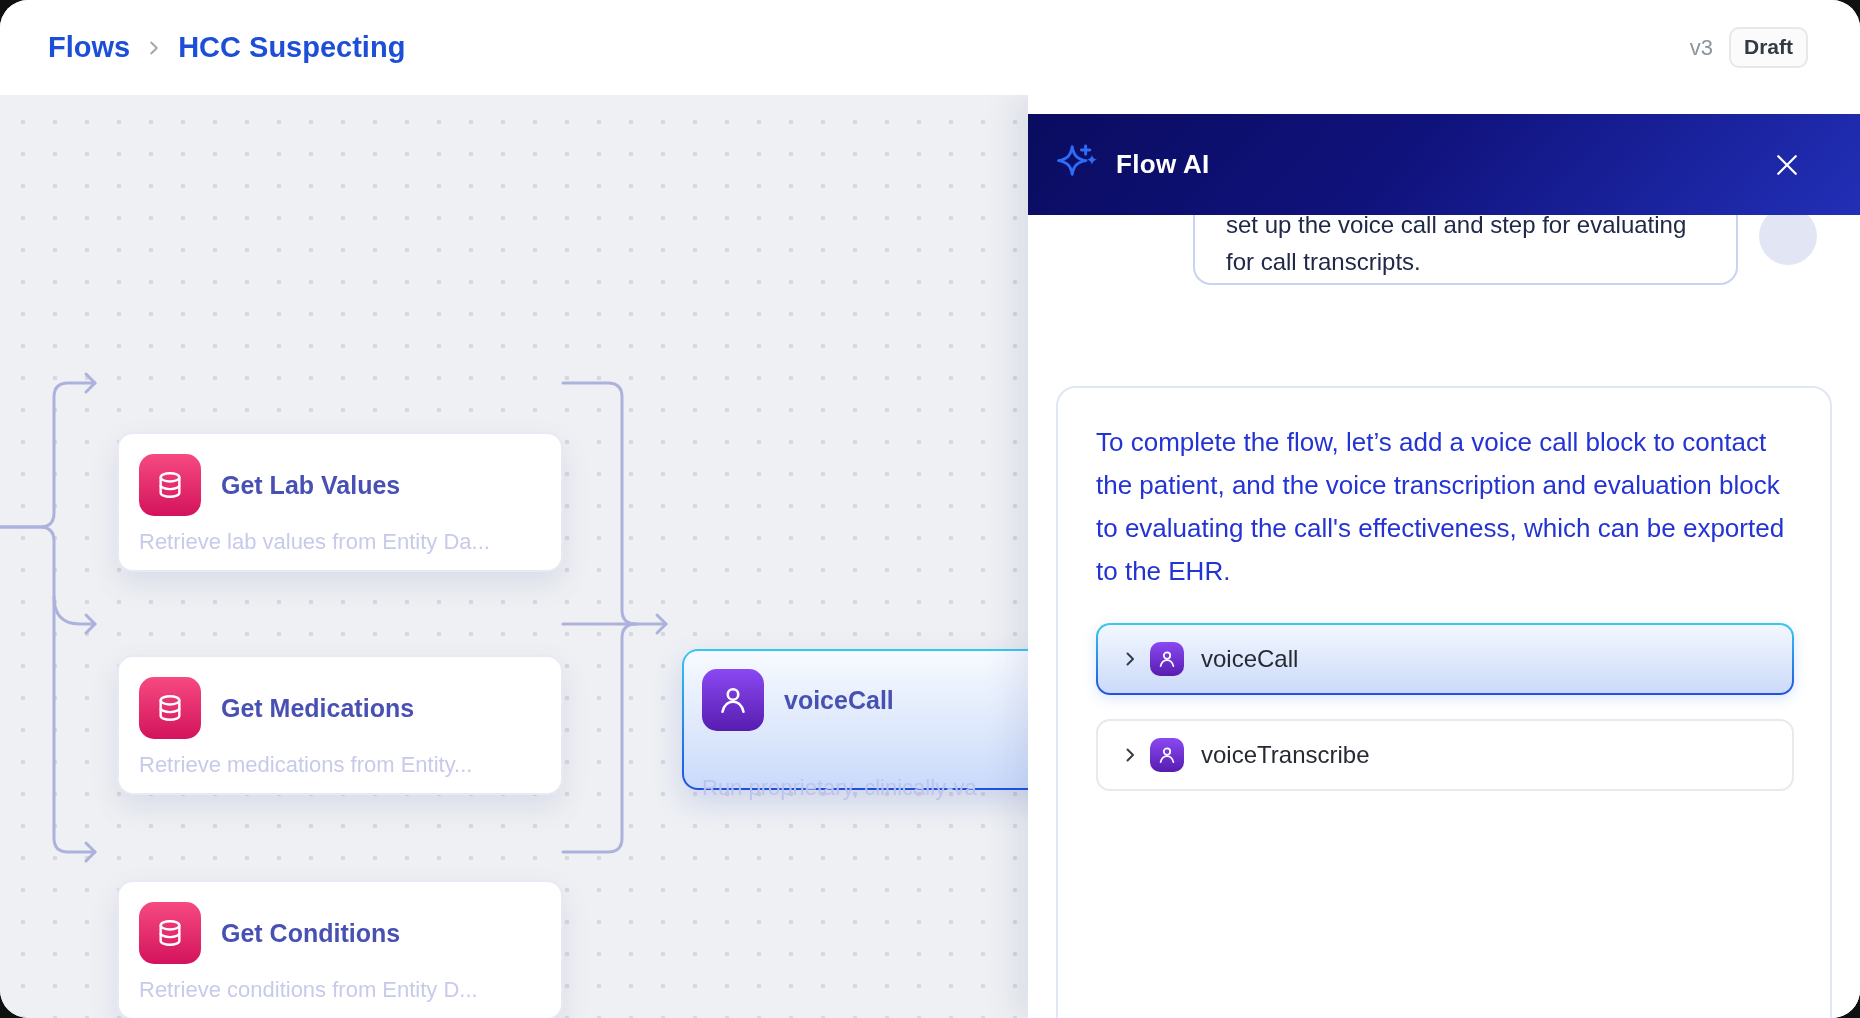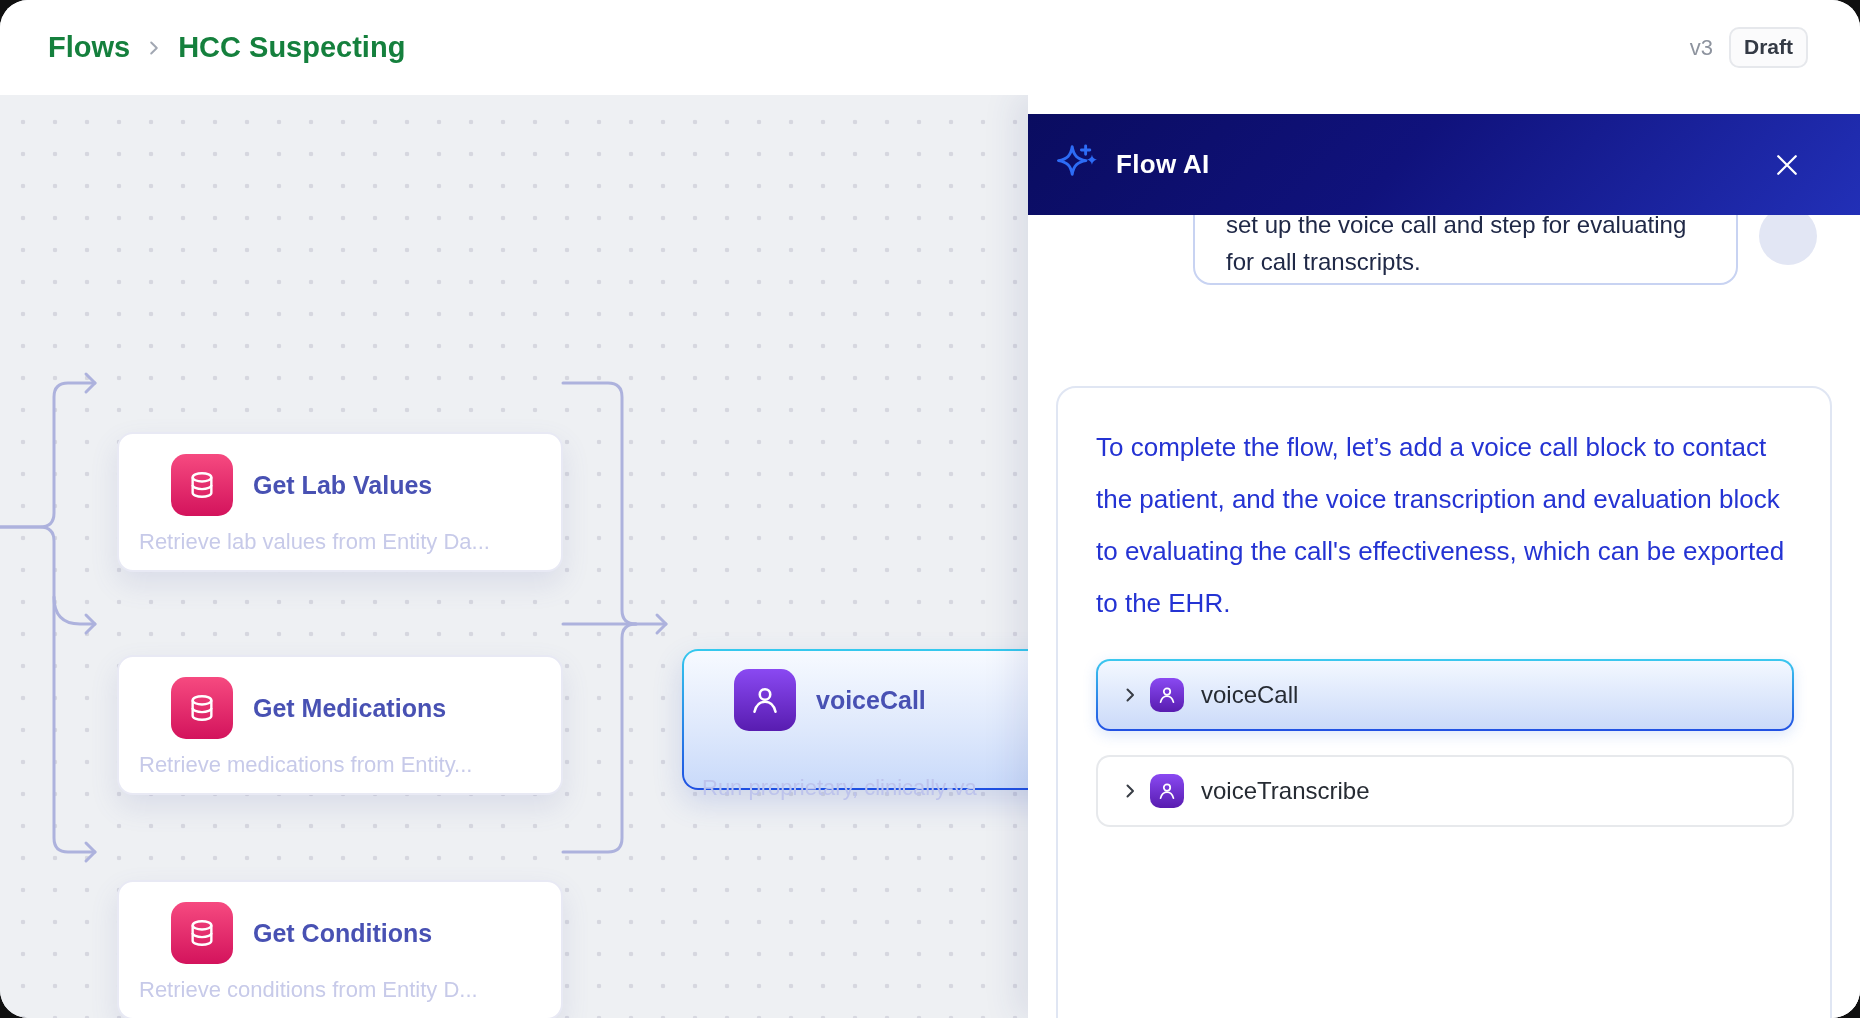--- a/index.html
+++ b/index.html
@@ -1,51 +1,51 @@
 <!DOCTYPE html>
 <html><head>
 <meta charset="utf-8">
 <style>
   html,body{margin:0;padding:0;background:#101010;}
   body{font-family:"Liberation Sans", sans-serif;}
   .app{position:relative;width:1860px;height:1018px;background:#eef0f4;border-radius:28px;overflow:hidden;}
 
   
   .topbar{position:absolute;left:0;top:0;width:100%;height:95px;background:#ffffff;display:flex;align-items:center;justify-content:space-between;box-sizing:border-box;padding:0 52px 0 48px;z-index:12;}
-  .breadcrumb{display:flex;align-items:center;gap:14px;font-size:29px;font-weight:700;color:#15803d;}
+  .breadcrumb{display:flex;align-items:center;gap:14px;font-size:29px;font-weight:700;color:#1d4ed8;}
   .crumb{cursor:pointer;}
   .topbar-right{display:flex;align-items:center;gap:16px;}
   .version{font-size:22px;color:#8d939e;text-align:center;}
   .badge{font-size:21px;font-weight:700;color:#343a45;background:#fbfbfc;border:2px solid #e6e8ec;border-radius:10px;padding:6px 13px 7px;}
 
   
   .canvas{position:absolute;left:0;top:95px;width:1860px;height:923px;background-color:#eef0f3;background-image:radial-gradient(circle,#d6d7df 2px,transparent 2.6px);background-size:32px 32px;background-position:7px 11px;z-index:0;}
   .edges{position:absolute;left:0;top:0;}
   .node{position:absolute;width:446px;height:140px;background:#fff;border:2px solid #e8e9f4;border-radius:16px;box-shadow:0 12px 28px rgba(96,105,170,0.14);box-sizing:border-box;padding:20px 0 0 20px;cursor:pointer;}
-  .node-row{display:flex;align-items:center;gap:20px;margin-left:32px;}
+  .node-row{display:flex;align-items:center;gap:20px;}
   .node-icon{width:62px;height:62px;border-radius:15px;display:flex;align-items:center;justify-content:center;flex:0 0 auto;}
   .icon-pink{background:linear-gradient(180deg,#f64a80 0%,#d3135c 100%);}
   .icon-purple{background:linear-gradient(180deg,#8a49f2 0%,#581cb0 100%);}
   .icon-blue{background:linear-gradient(180deg,#1a5ede 0%,#0c3fae 100%);}
   .icon-teal{background:linear-gradient(180deg,#36adbc 0%,#127080 100%);}
   .node-title{font-size:25px;font-weight:700;color:#4851b3;white-space:nowrap;}
   .node-sub{margin-top:13px;font-size:22px;color:#c7cae9;white-space:nowrap;}
   .node-vc{position:absolute;left:682px;top:554px;width:420px;height:141px;border-radius:16px;padding:2px;background:linear-gradient(180deg,#35c9ee 0%,#1e4fe2 100%);box-sizing:border-box;box-shadow:0 12px 30px rgba(70,100,200,0.20);cursor:pointer;}
   .node-vc-inner{width:100%;height:100%;border-radius:14px;background:linear-gradient(180deg,#f7faff 0%,#dfe9fc 55%,#c9dafa 100%);box-sizing:border-box;padding:18px 0 0 18px;}
   .node-vc .node-sub{color:#bdc3ec;margin-top:44px;}
 
   
   .panel{position:absolute;left:1028px;top:95px;width:832px;height:923px;background:#ffffff;box-shadow:-12px 0 32px rgba(50,60,130,0.10);z-index:10;}
   .panel-header{position:absolute;left:0;top:19px;width:100%;height:101px;background:linear-gradient(133deg,#0a0c60 0%,#10127c 45%,#2535c2 110%);display:flex;align-items:center;box-sizing:border-box;padding-left:26px;z-index:5;}
   .panel-title{margin-left:16px;font-size:26px;font-weight:700;color:#ffffff;letter-spacing:0.3px;}
   .close-btn{position:absolute;right:58px;top:36px;width:30px;height:30px;cursor:pointer;}
   .bubble{position:absolute;left:165px;top:69px;width:545px;height:121px;box-sizing:border-box;background:#ffffff;border:2px solid #c8d3f2;border-radius:18px;padding:40px 40px 0 31px;font-size:24px;line-height:37px;color:#202947;z-index:2;}
   .avatar{position:absolute;left:731px;top:112px;width:58px;height:58px;border-radius:50%;background:#e2e6f4;z-index:2;}
   .ai-card{position:absolute;left:28px;top:291px;width:776px;height:780px;box-sizing:border-box;background:#ffffff;border:2px solid #e0e6f3;border-radius:20px;padding:33px 38px;z-index:3;}
-  .ai-text{font-size:26px;line-height:52px;color:#2433d3;width:690px;margin:0;}
+  .ai-text{font-size:26px;line-height:43px;color:#2433d3;width:690px;margin:0;}
   .block-list{margin-top:30px;display:flex;flex-direction:column;gap:24px;}
   .block-item{width:698px;height:72px;box-sizing:border-box;padding:2px;border-radius:14px;background:#e7e9ec;cursor:pointer;}
   .item-inner{height:68px;border-radius:12px;background:#ffffff;display:flex;align-items:center;box-sizing:border-box;padding-left:22px;}
   .block-item.hl{background:linear-gradient(180deg,#3bc9ef 0%,#2150e3 100%);box-shadow:0 4px 14px rgba(60,120,230,0.18);}
   .block-item.hl .item-inner{background:linear-gradient(180deg,#f3f8ff 0%,#cbdaf9 100%);}
   .block-icon{width:34px;height:34px;border-radius:10px;margin-left:10px;display:flex;align-items:center;justify-content:center;flex:0 0 auto;}
   .block-label{margin-left:17px;font-size:24px;color:#262b33;}
 </style>
 </head>
 <body>

